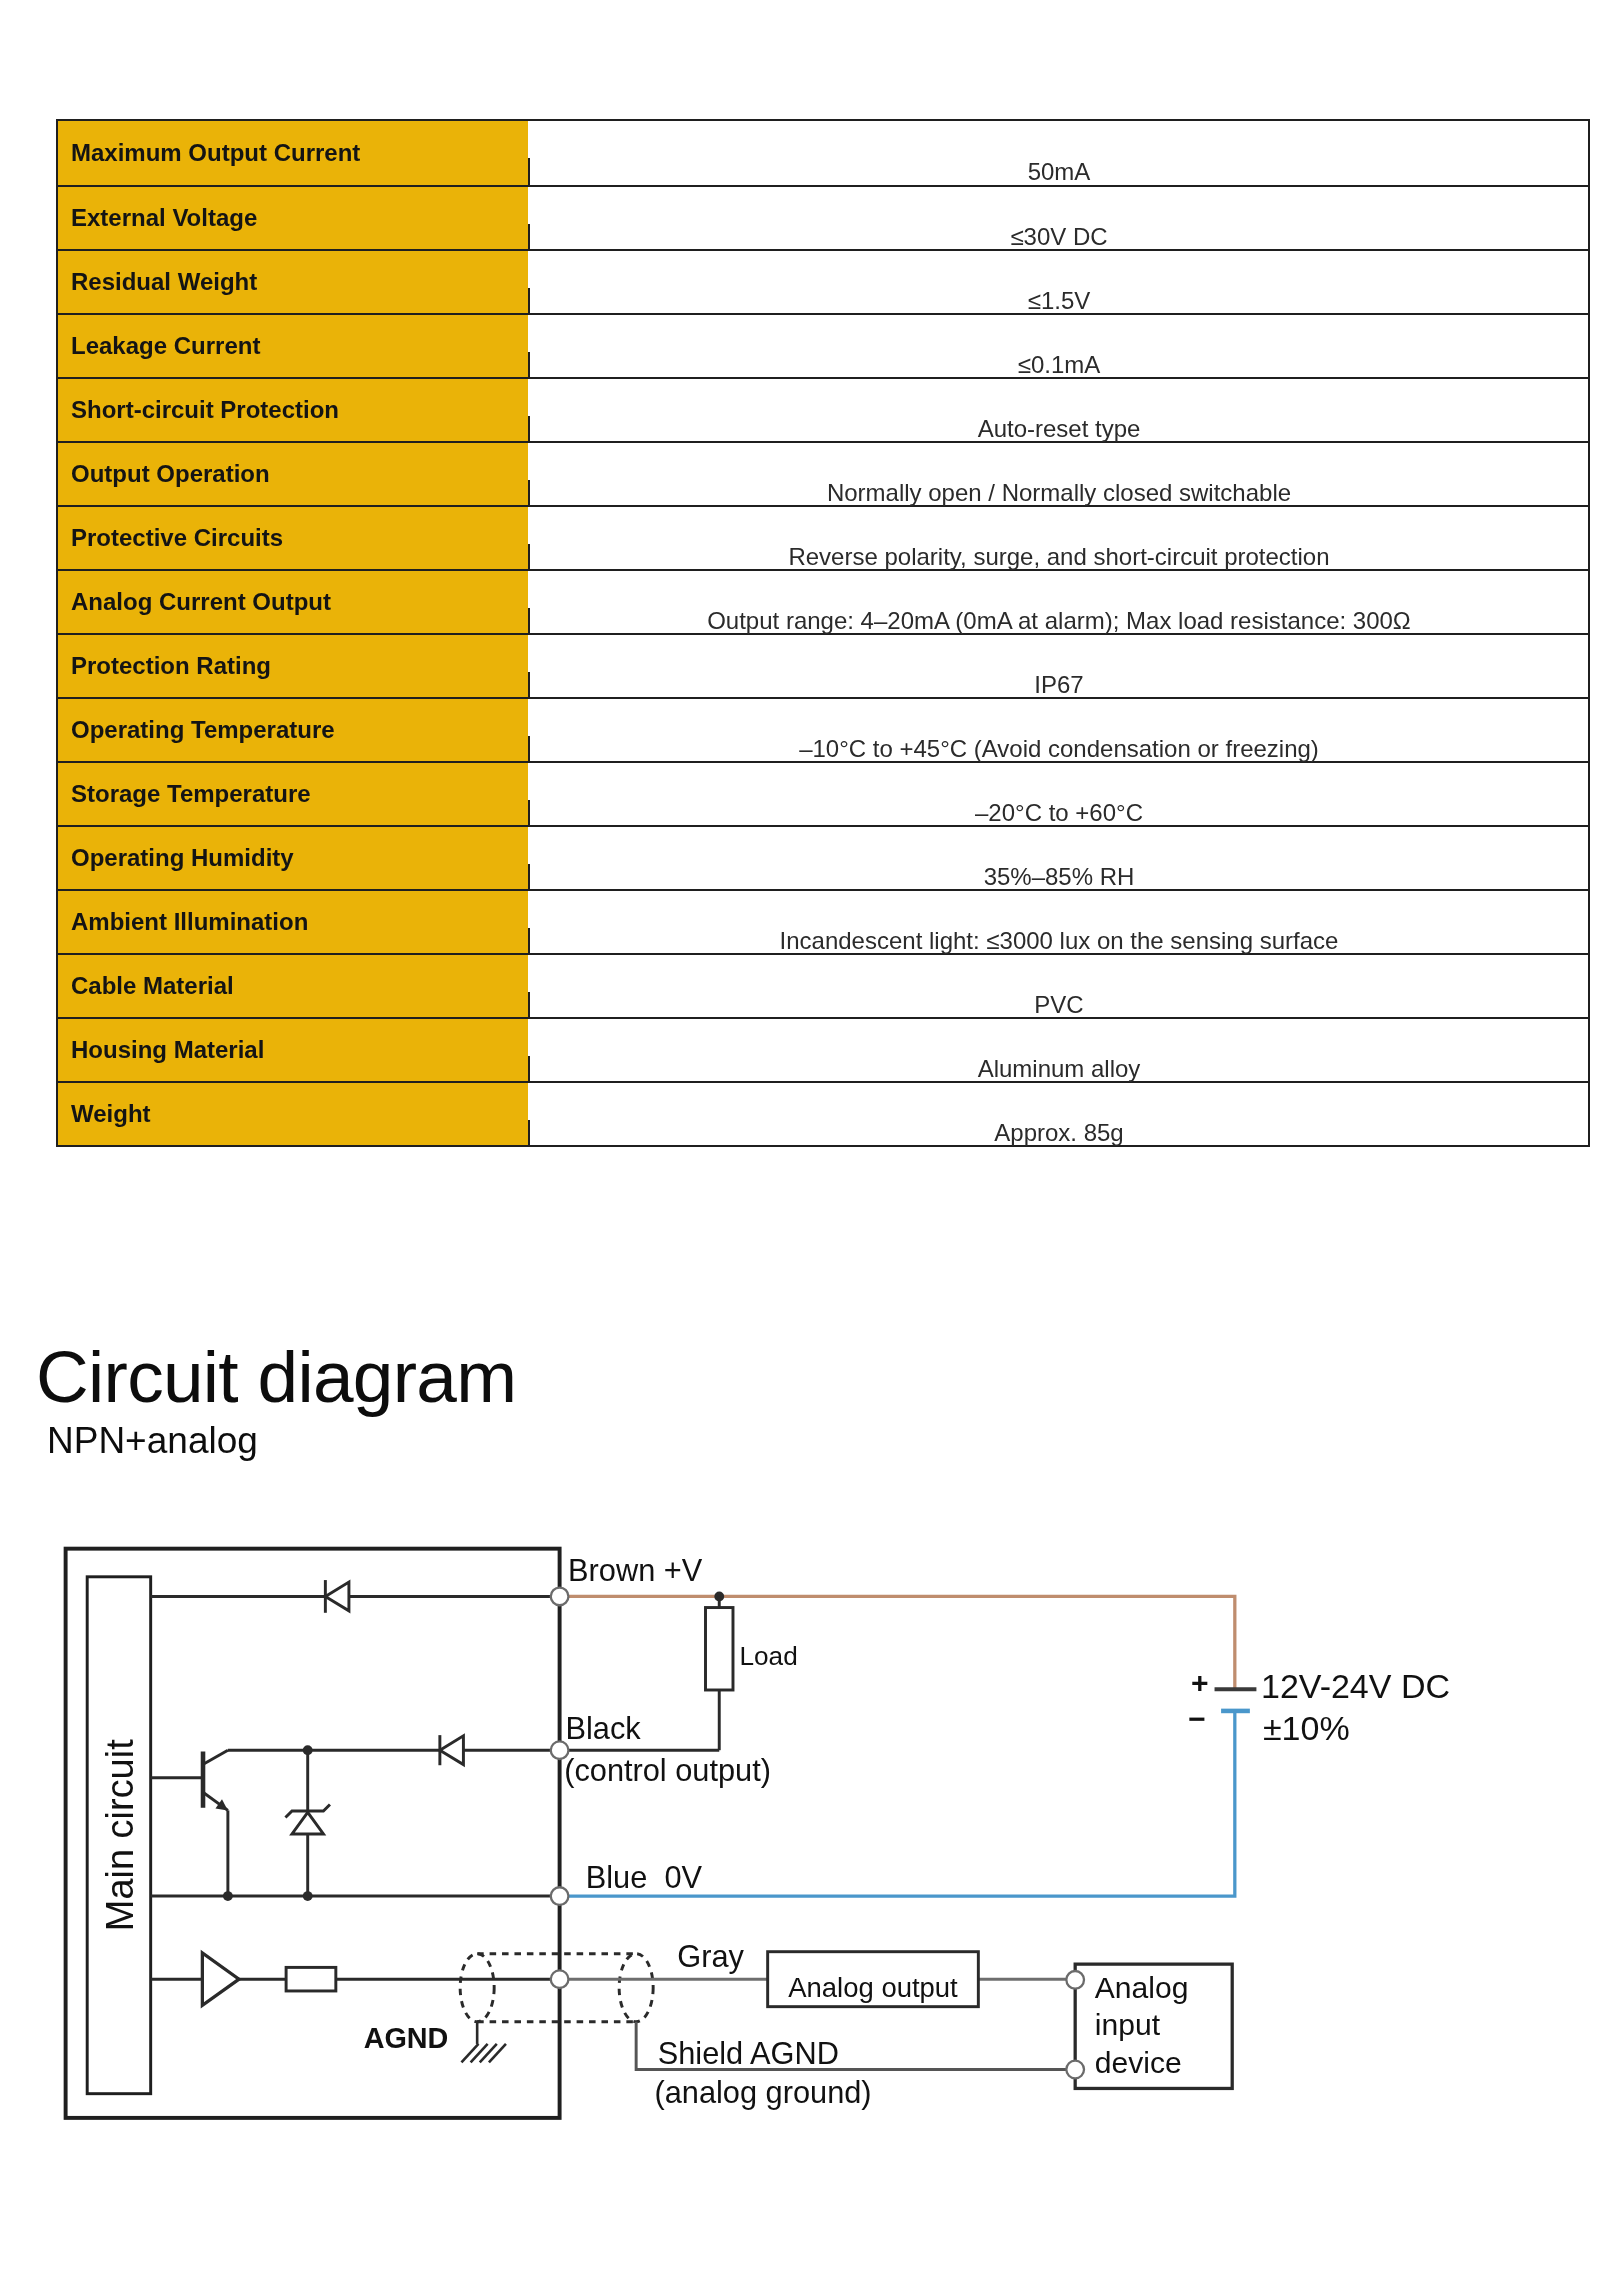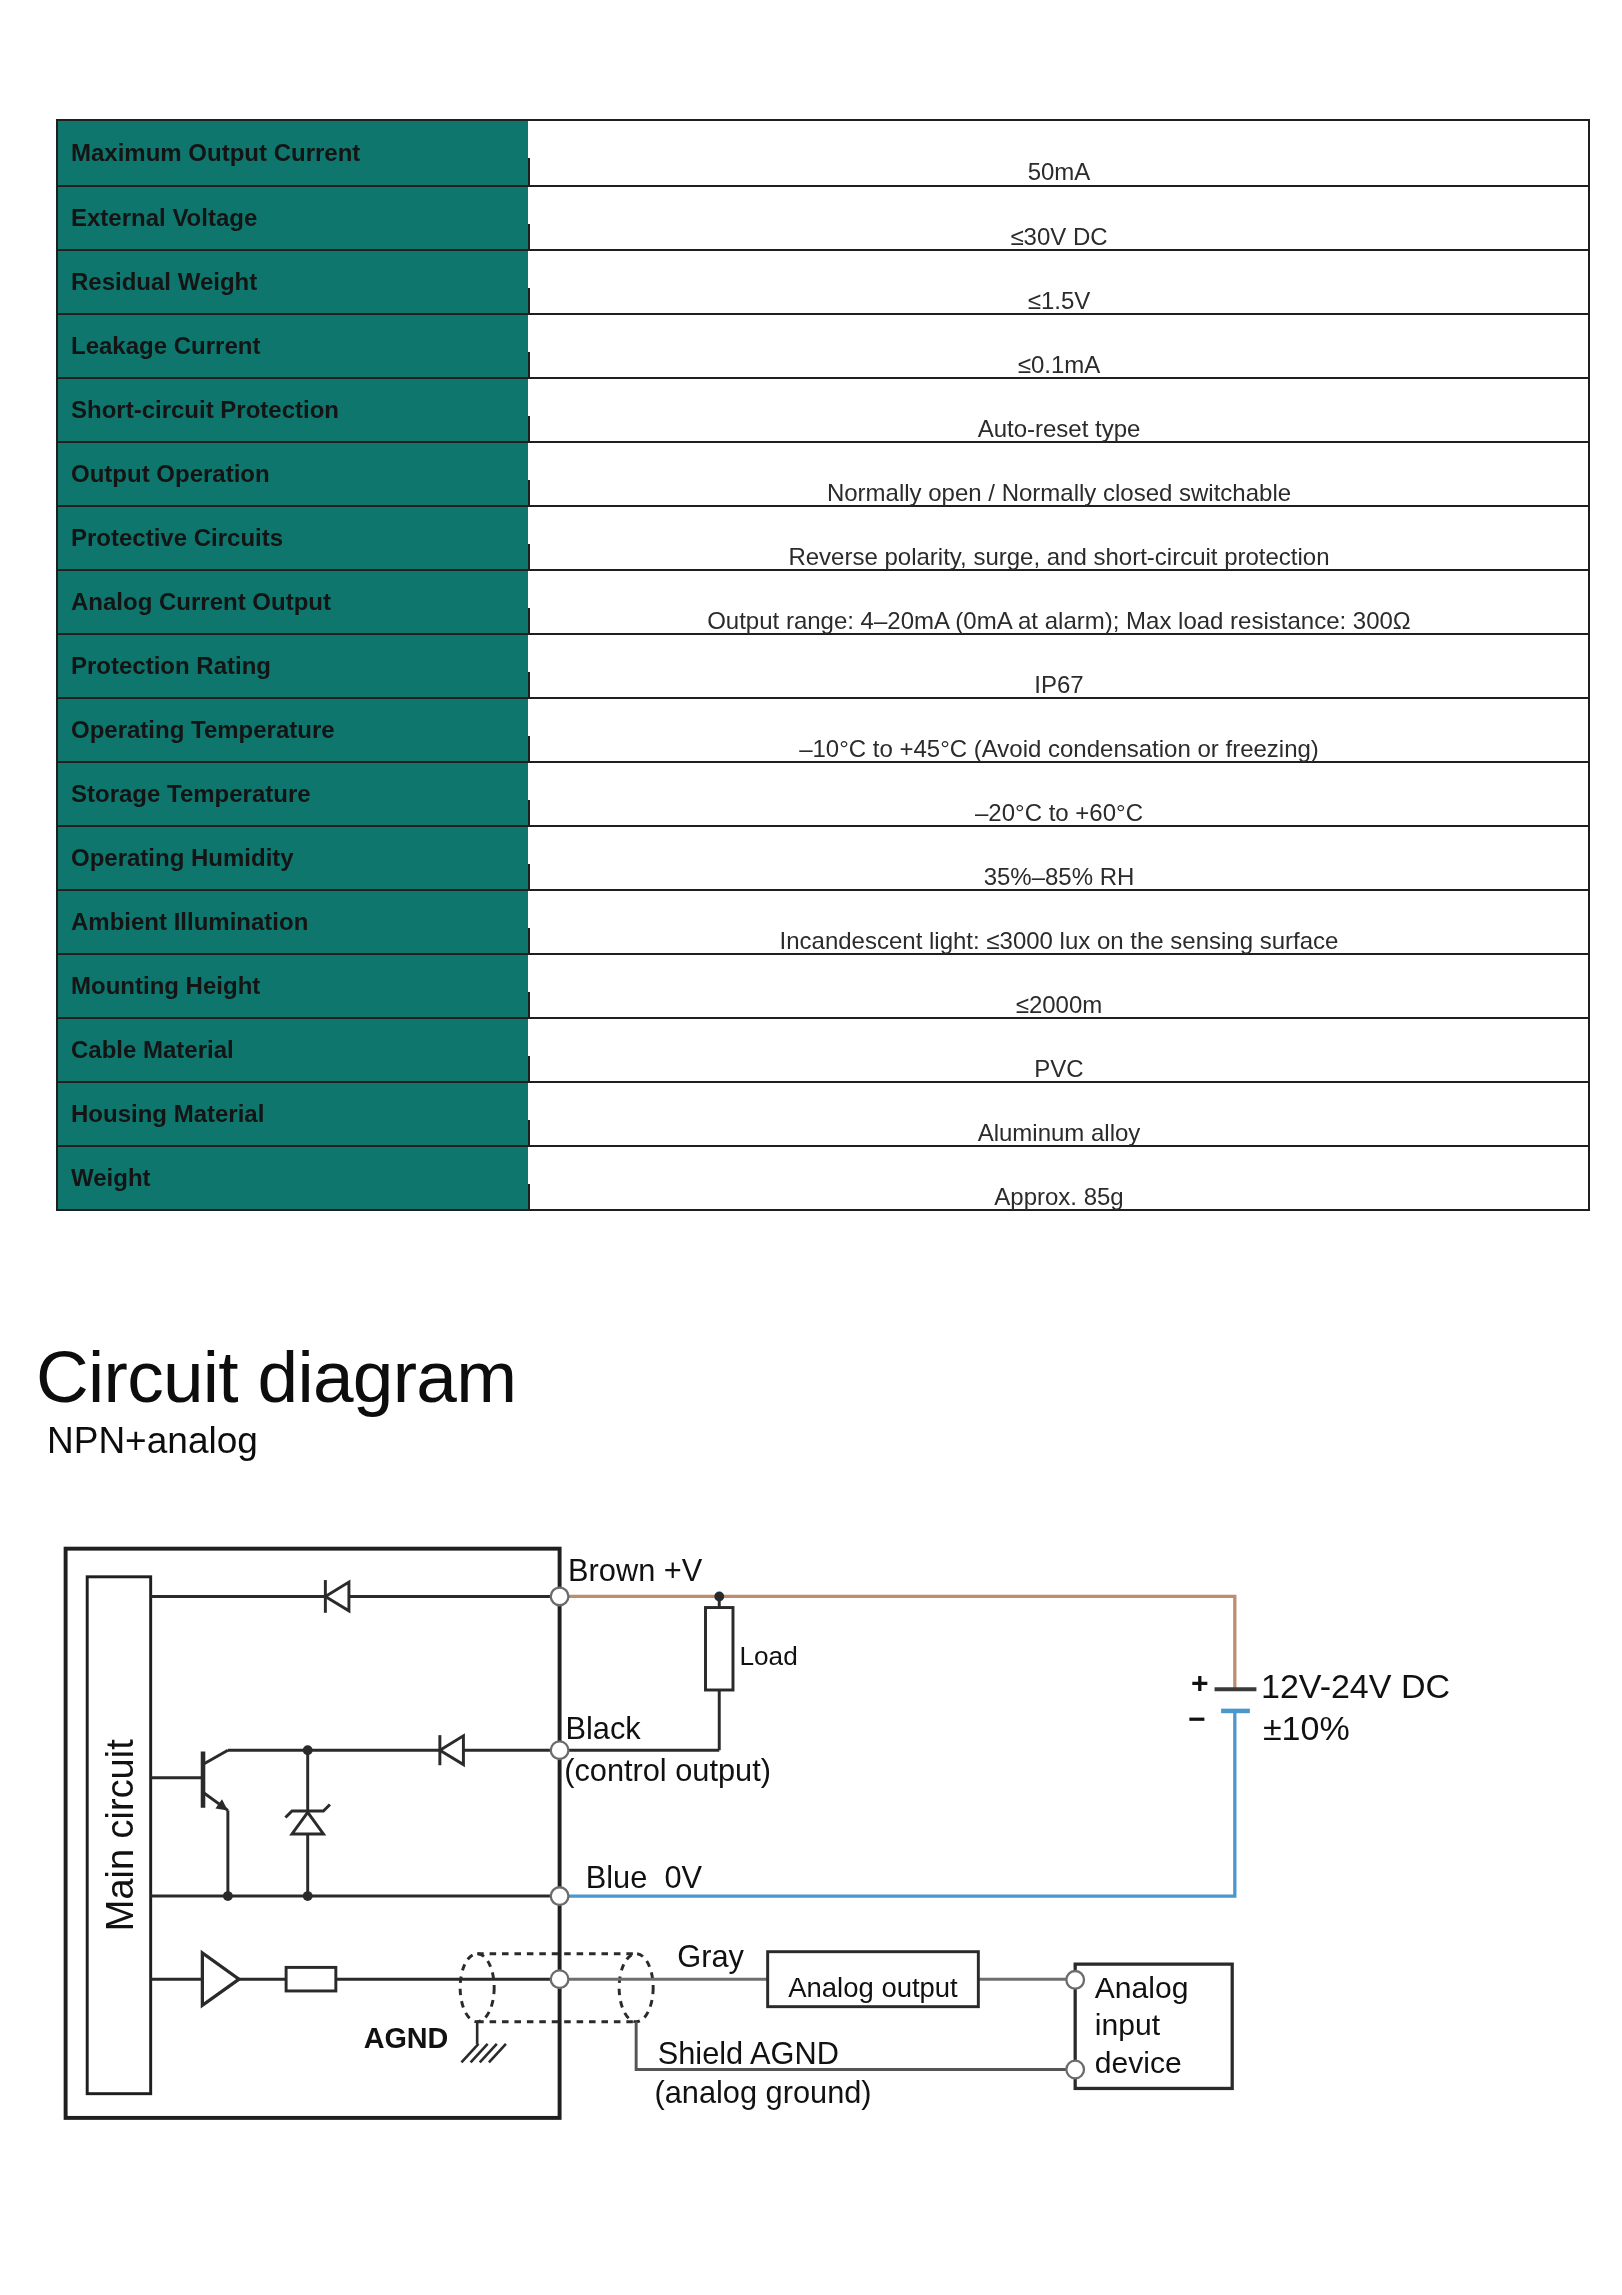--- a/index.html
+++ b/index.html
@@ -6,21 +6,21 @@
   body{width:1623px;height:2295px;position:relative;font-family:"Liberation Sans",sans-serif;color:#1a1a1a;overflow:hidden;}
 
   
   .spec-table{
     position:absolute;left:56px;top:119px;width:1534px;
     border:2.6px solid #1f1f1f;box-sizing:border-box;background:#fff;
   }
   .spec-row{display:flex;height:64px;box-sizing:border-box;border-top:2.6px solid #1f1f1f;}
   .spec-row:first-child{border-top:none;}
   .spec-label{
-    width:470px;box-sizing:border-box;background:#0f766e;
+    width:470px;box-sizing:border-box;background:#eab308;
     display:flex;align-items:center;padding-left:13px;
     font-size:24px;font-weight:700;color:#141414;
   }
   .spec-value{
     flex:1;box-sizing:border-box;border-left:2.6px solid #1f1f1f;
     display:flex;align-items:center;justify-content:center;
     font-size:24px;color:#2b2b2b;background:#fff;text-align:center;margin-top:37px;
   }
 
   
@@ -100,24 +100,20 @@
     <div class="spec-row">
       <div class="spec-label">Operating Humidity</div>
       <div class="spec-value">35%–85% RH</div>
     </div>
 
     <div class="spec-row">
       <div class="spec-label">Ambient Illumination</div>
       <div class="spec-value">Incandescent light: ≤3000 lux on the sensing surface</div>
     </div>
 
-    <div class="spec-row">
-      <div class="spec-label">Mounting Height</div>
-      <div class="spec-value">≤2000m</div>
-    </div>
 
     <div class="spec-row">
       <div class="spec-label">Cable Material</div>
       <div class="spec-value">PVC</div>
     </div>
 
     <div class="spec-row">
       <div class="spec-label">Housing Material</div>
       <div class="spec-value">Aluminum alloy</div>
     </div>

